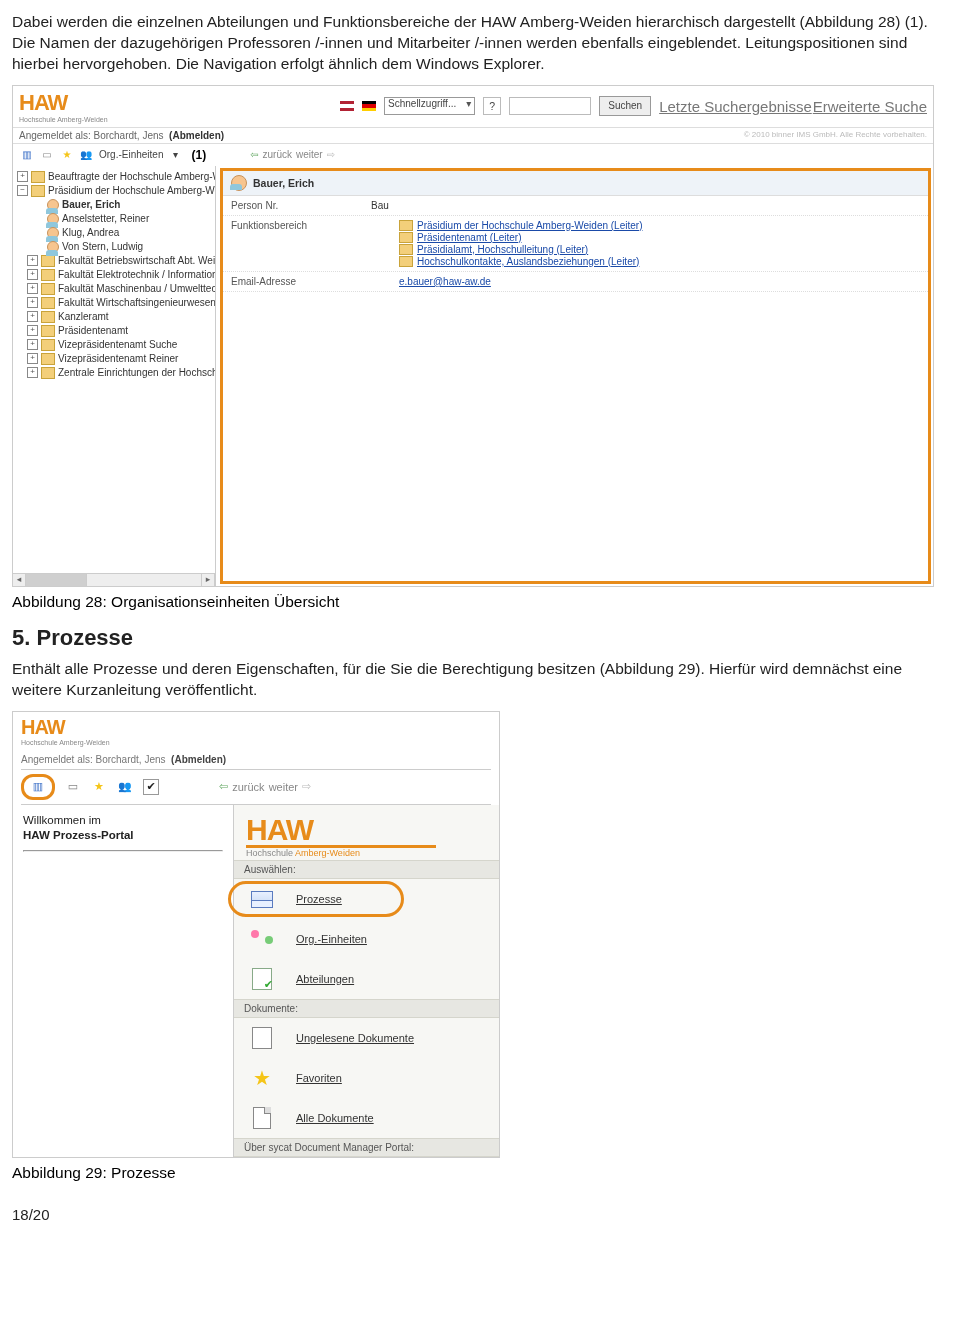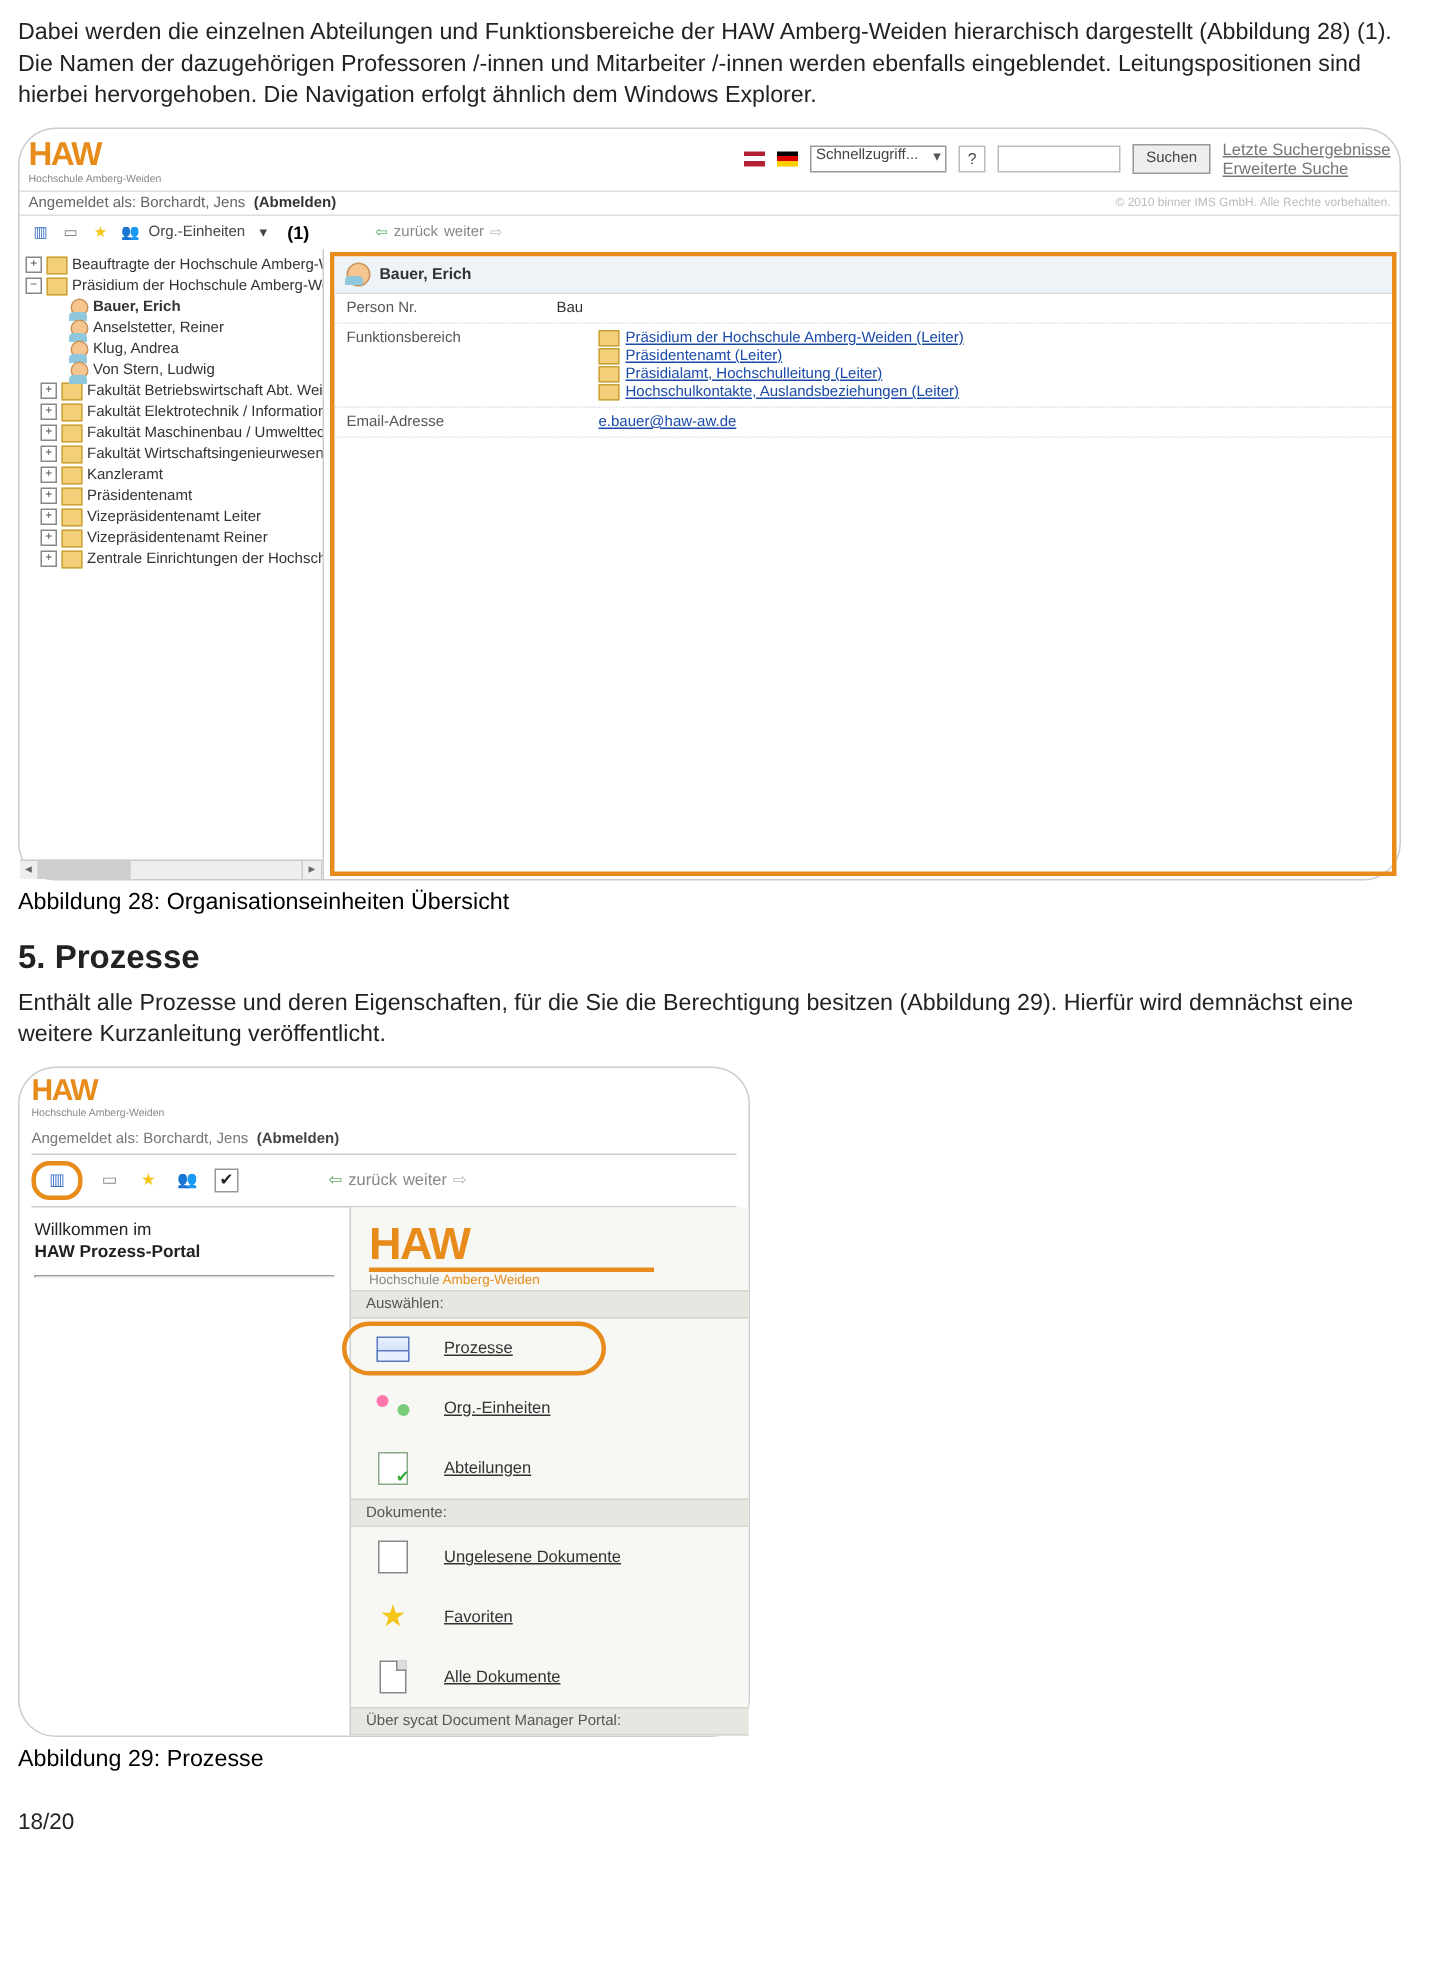--- a/index.html
+++ b/index.html
@@ -1,37 +1,37 @@
 <!DOCTYPE html>
 <html><head>
 <meta charset="utf-8">
 <style>
   body { font-family: Verdana, Arial, sans-serif; margin:0; padding:8px 12px; width:936px; color:#222; font-size:13px; }
   .para { font-size:15.5px; line-height:1.35; margin:4px 0 10px 0; }
-  .fig { margin:6px 0 4px 0;border-radius:25px; }
+  .fig { margin:6px 0 4px 0; }
   .caption { font-size:15.5px; margin:6px 0 14px 0; color:#000000;}
   h2.section { font-size:22px; font-weight:bold; margin:12px 0 8px 0;}
   .pagefoot { text-align:left; font-size:15px; margin-top:24px; }
 
   
   .shot { border:1px solid #ccc; background:#fff; width:920px; font-size:10.5px; color:#444; }
   .toprow { display:flex; align-items:center; padding:4px 6px; border-bottom:1px solid #ddd; gap:8px;}
   .logo { display:flex; flex-direction:column; }
   .logo-main { font-weight:bold; color:#e78b1a; font-size:22px; letter-spacing:-1px;}
   .logo-sub { font-size:7px; color:#888;}
   .spacer { flex:1;}
   .flag { width:14px; height:10px; display:inline-block;}
   .flag.us { background:linear-gradient(#b22234 0 33%,#fff 33% 66%,#b22234 66%); position:relative;}
   .flag.de { background:linear-gradient(#000 0 33%,#dd0000 33% 66%,#ffce00 66%); }
   .sel { border:1px solid #999; height:16px; font-size:10px; padding:0 18px 0 3px; background:#fff; position:relative;}
   .sel::after{content:"▾"; position:absolute; right:3px; top:0; color:#555;}
   .qm { border:1px solid #bbb; width:16px; height:16px; text-align:center; line-height:16px;}
   .tinput { border:1px solid #bbb; height:16px; width:80px; }
   .btn { border:1px solid #999; background:#eee; height:18px; padding:0 8px; font-size:10px; line-height:18px;}
-  .rlinks { font-size:11px; color:#777; display:flex; flex-direction:column; gap:1px;}
+  .rlinks { font-size:15px; color:#777; display:flex; flex-direction:row; gap:1px;}
   .rlinks span { text-decoration:underline; }
   .row2 { display:flex; justify-content:space-between; padding:2px 6px; border-bottom:1px solid #ddd; font-size:10px; color:#666;}
   .row2 b{color:#333; font-weight:bold;}
   .copyright{font-size:8px; color:#bbb;}
   .row3 { display:flex; align-items:center; gap:4px; padding:3px 6px; font-size:10px;}
   .ticon { width:14px; height:14px; display:inline-flex; align-items:center; justify-content:center; border:1px solid transparent; }
   .ticon.star{color:#f5c518;}
   .ticon.ppl{color:#5b8;}
   .ticon.page{color:#888;}
   .ticon.proc{color:#3a6fc7;}
@@ -200,21 +200,21 @@
           <span>Kanzleramt</span>
         </div>
       <div class="treeitem ti-ind1">
           <span class="tbox">+</span>
           <span class="ficon"></span>
           <span>Präsidentenamt</span>
         </div>
       <div class="treeitem ti-ind1">
           <span class="tbox">+</span>
           <span class="ficon"></span>
-          <span>Vizepräsidentenamt Leiter</span>
+          <span>Vizepräsidentenamt Suche</span>
         </div>
       <div class="treeitem ti-ind1">
           <span class="tbox">+</span>
           <span class="ficon"></span>
           <span>Vizepräsidentenamt Reiner</span>
         </div>
       <div class="treeitem ti-ind1">
           <span class="tbox">+</span>
           <span class="ficon"></span>
           <span>Zentrale Einrichtungen der Hochschule Amberg-Weiden</span>

